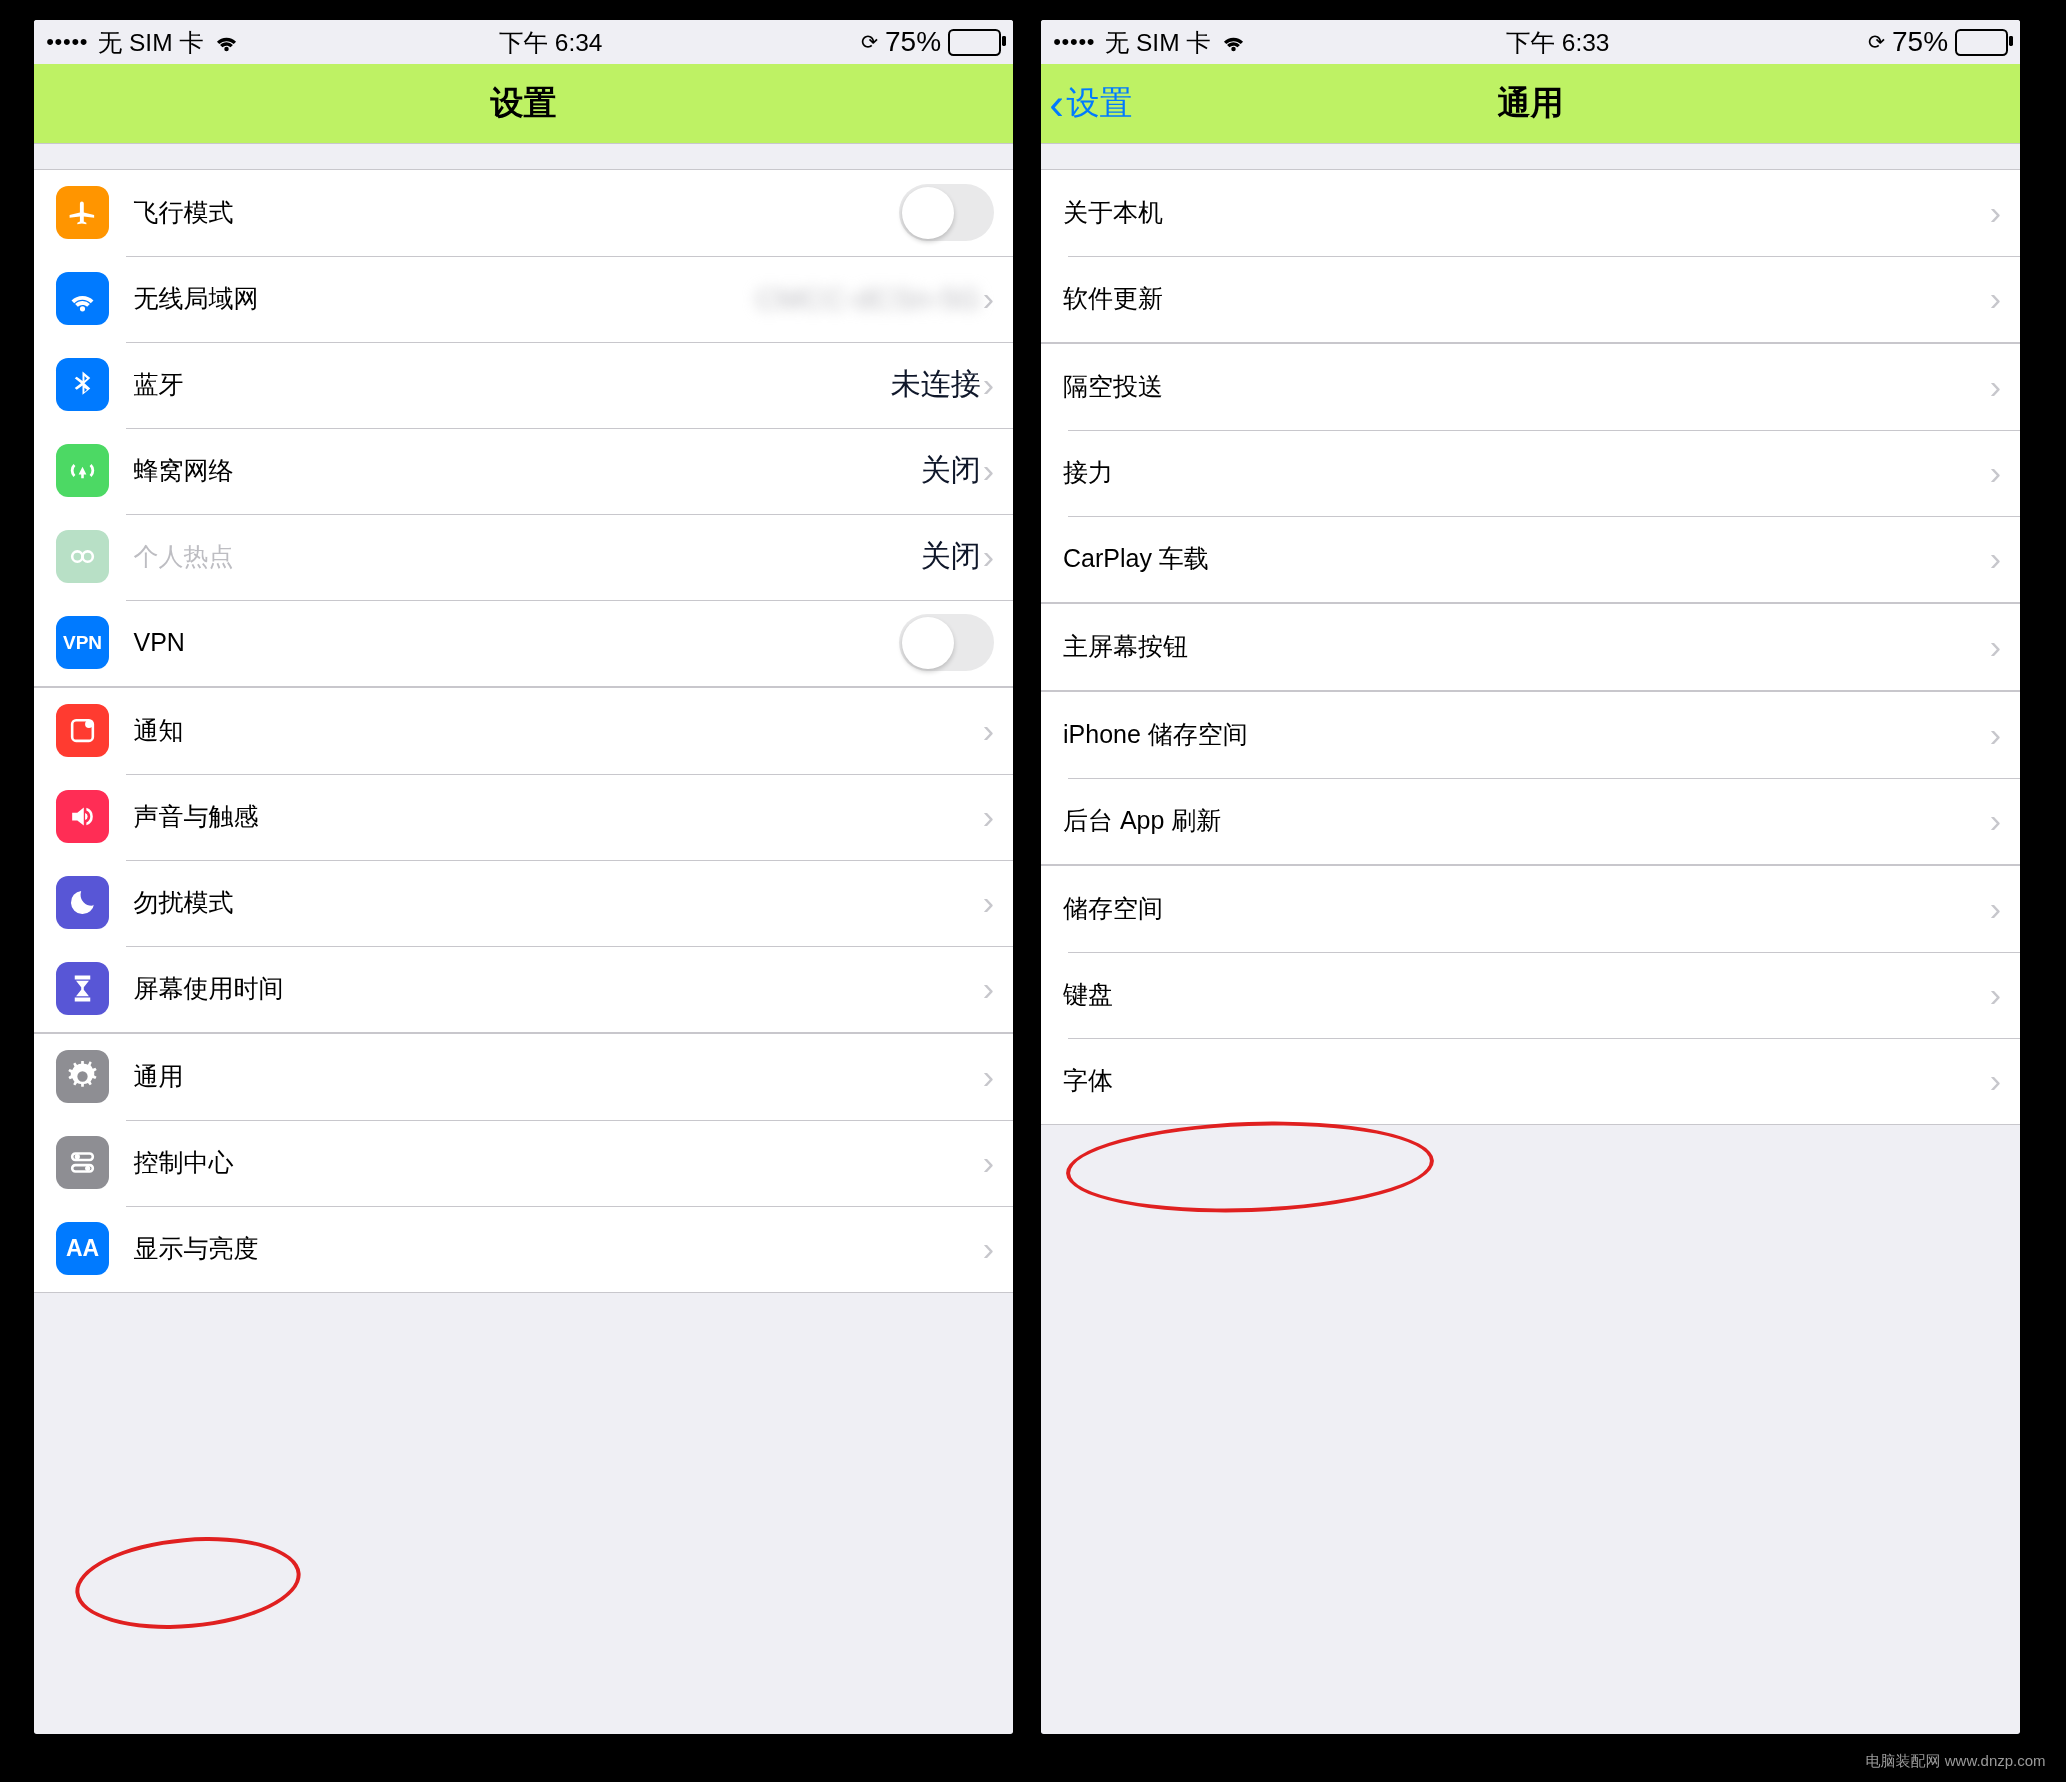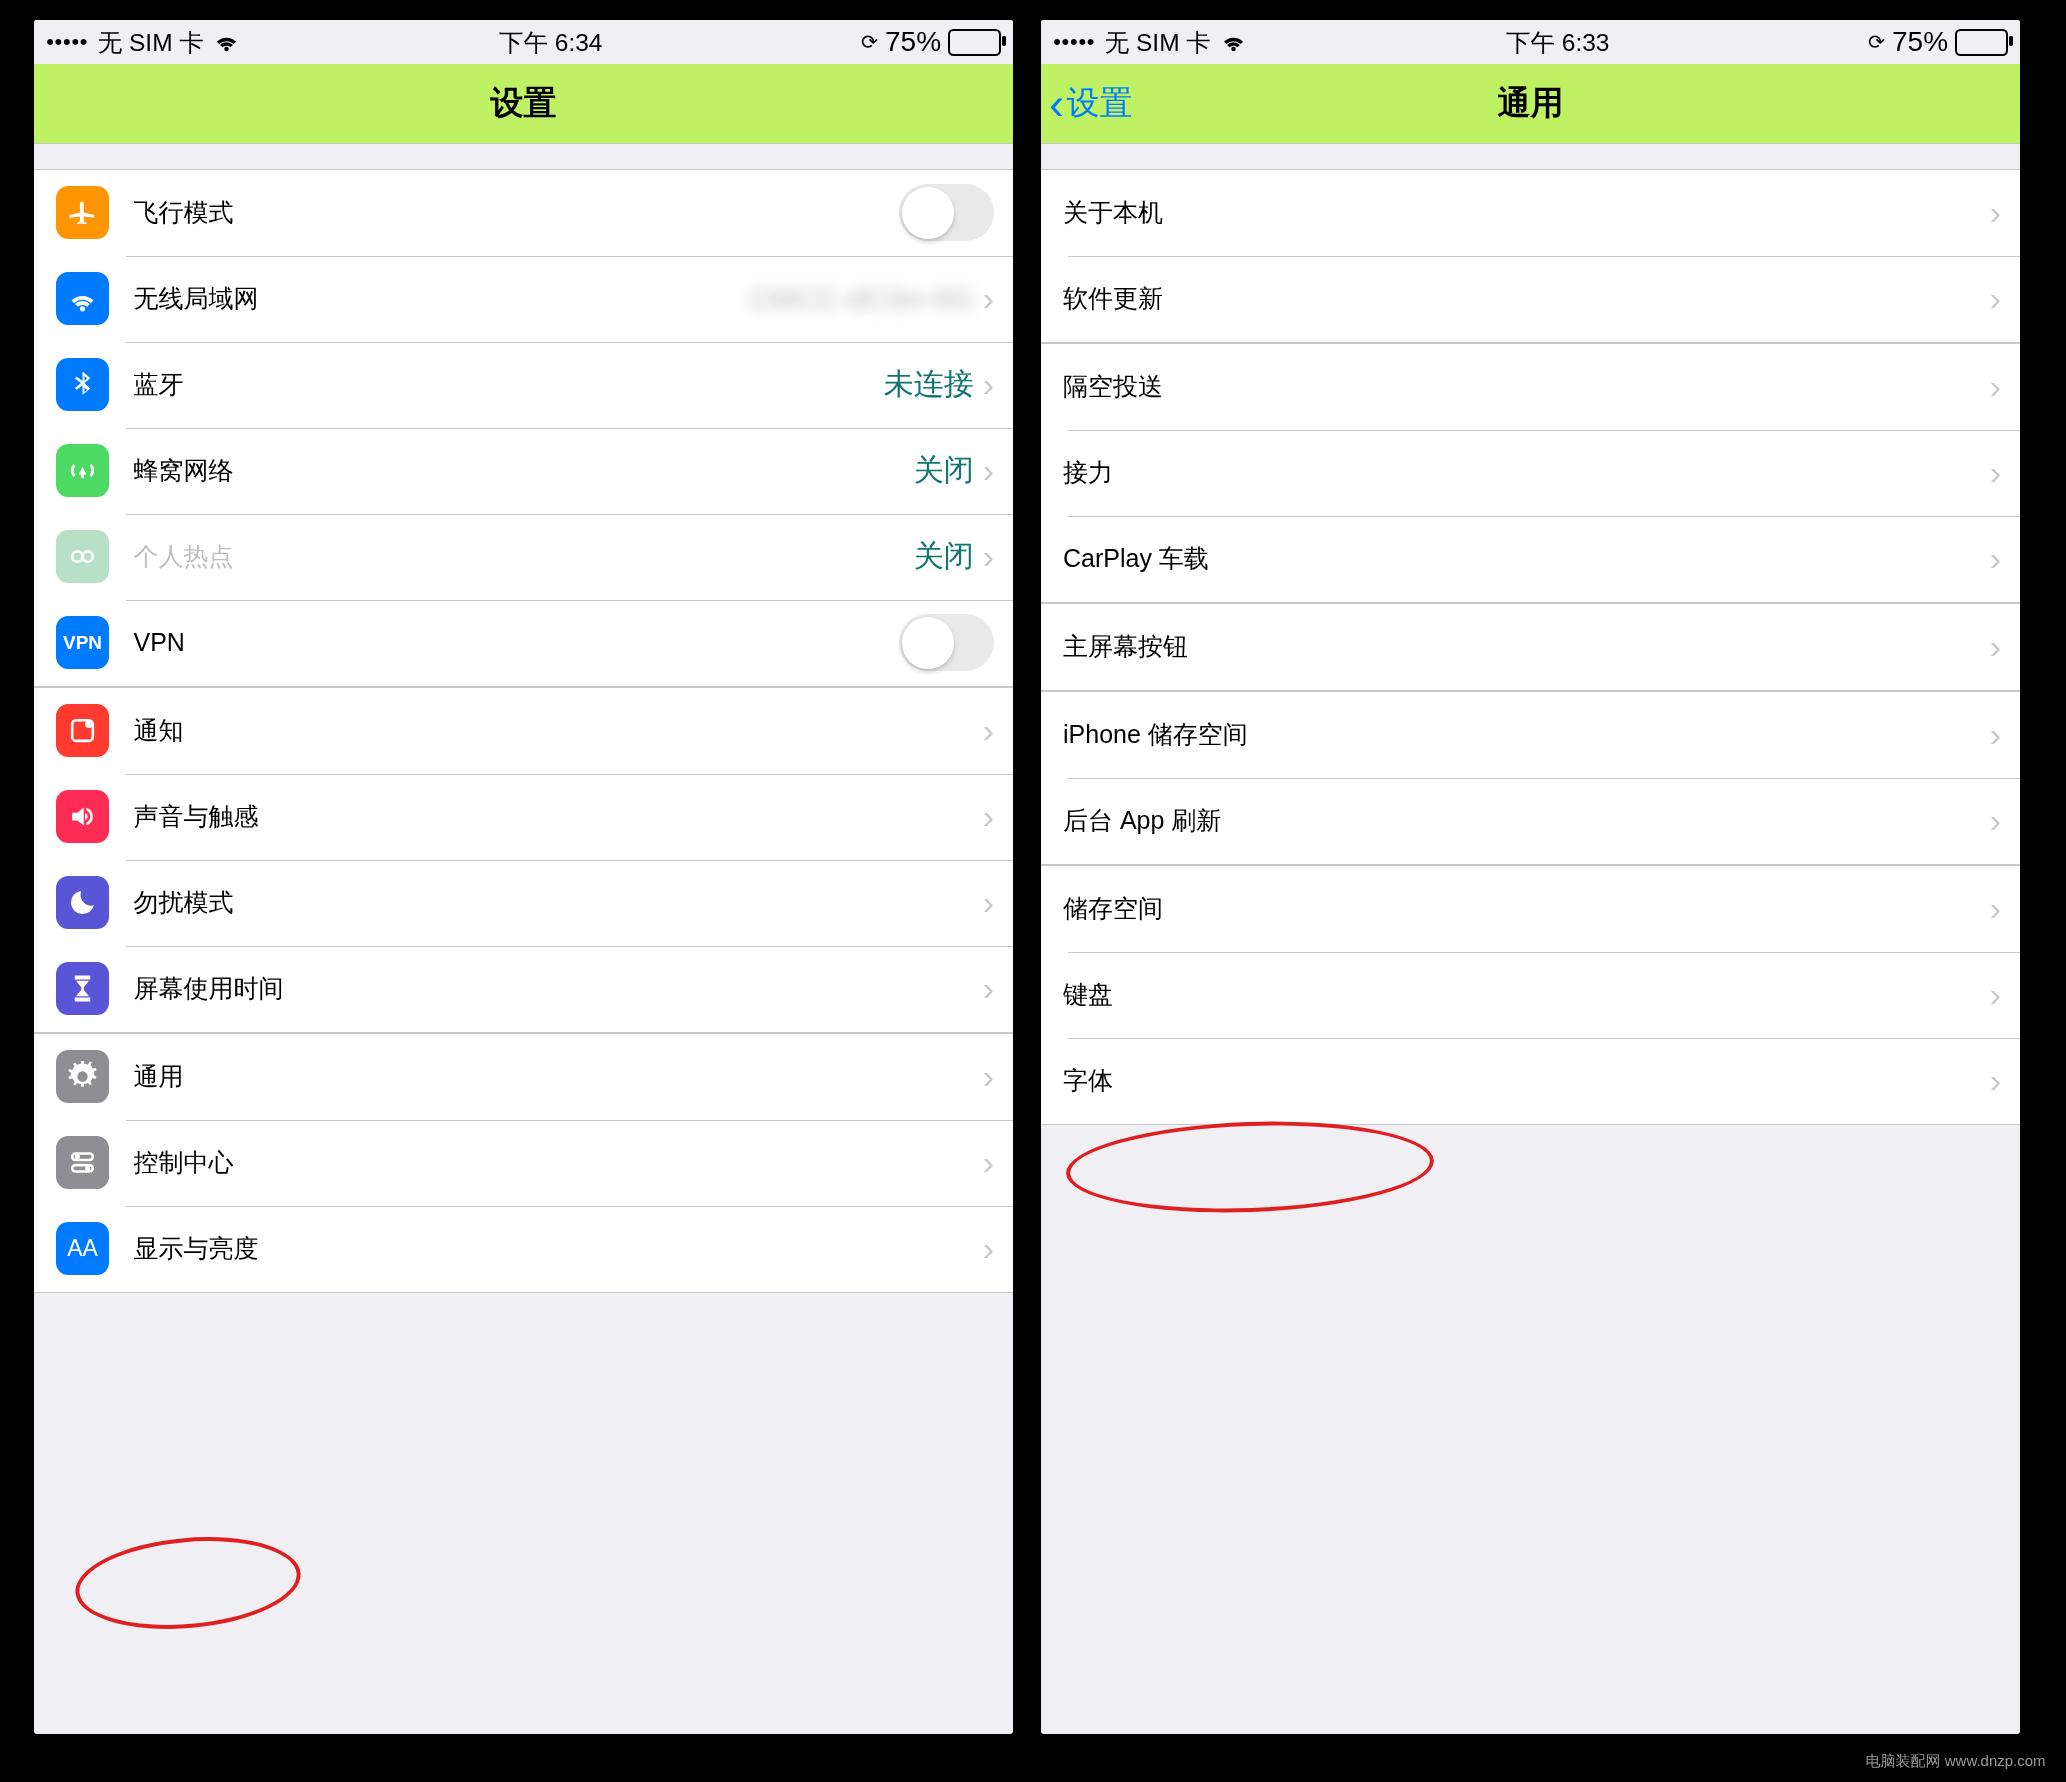--- a/index.html
+++ b/index.html
@@ -24,42 +24,42 @@
 .group{background:#fff;border-top:0.7px solid #c8c7cc;border-bottom:0.7px solid #c8c7cc}
 .group.first{margin-top:24.5px}
 .row{display:flex;align-items:center;height:86px;padding-left:22px;position:relative}
 .row + .row::before{content:"";position:absolute;top:0;left:92px;right:0;height:0.7px;background:#c8c7cc}
 .shot.right .row + .row::before{left:27px}
 .icon{width:53px;height:53px;border-radius:12.2px;margin-right:24.5px;flex:none;display:flex;align-items:center;justify-content:center;color:#fff}
 .icon svg{width:31px;height:31px;fill:currentColor}
 .label{font-size:25px;color:#000;flex:none}
 .label.dim{color:#bdbdc2}
 .fill{flex:1}
-.value{font-size:30px;color:#0f766e;margin-right:9px}
+.value{font-size:30px;color:#0f172a;margin-right:2px}
 .value.blur{filter:blur(6.8px);color:#b8b8bd}
 .chevr{color:#c7c7cc;font-size:34px;margin-right:19px}
 .toggle{width:95px;height:57px;border-radius:28.6px;background:#e9e9ea;margin-right:19px;position:relative}
 .toggle .knob{position:absolute;top:2.7px;left:2.7px;width:52px;height:52px;border-radius:50%;background:#fff;box-shadow:0 2.7px 5.4px rgba(0,0,0,.2)}
 .circle{position:absolute;border:4.1px solid #e02020;border-radius:50%;pointer-events:none}
 .circle.c1{left:41px;top:1518px;width:218px;height:82px;transform:rotate(-5deg)}
 .circle.c2{left:24.5px;top:1102px;width:360px;height:82px;transform:rotate(-2deg)}
 .watermark{position:absolute;right:20.4px;bottom:13.6px;color:#9a9a9a;font-size:15px;line-height:1.1}
 .ic-airplane{background:#ff9500}
 .ic-wifi{background:#007aff}
 .ic-bt{background:#007aff}
 .ic-cell{background:#4cd964}
 .ic-hotspot{background:#b8e0c6}
 .ic-vpn{background:#007aff;font-size:19px;font-weight:700}
 .ic-notif{background:#ff3b30}
 .ic-sound{background:#ff2d55}
 .ic-dnd{background:#5856d6}
 .ic-screentime{background:#5856d6}
 .ic-general{background:#8e8e93}
 .ic-control{background:#8e8e93}
-.ic-display{background:#007aff;font-size:23px;font-weight:400}
+.ic-display{background:#007aff;font-size:23px;font-weight:700}
 </style>
 </head>
 <body>
 
 <div class="stage">
 
   <div class="shot left">
     <div class="status">
       <span class="sig">•••••</span>
       <span style="margin-left:9.5px">无 SIM 卡</span>

